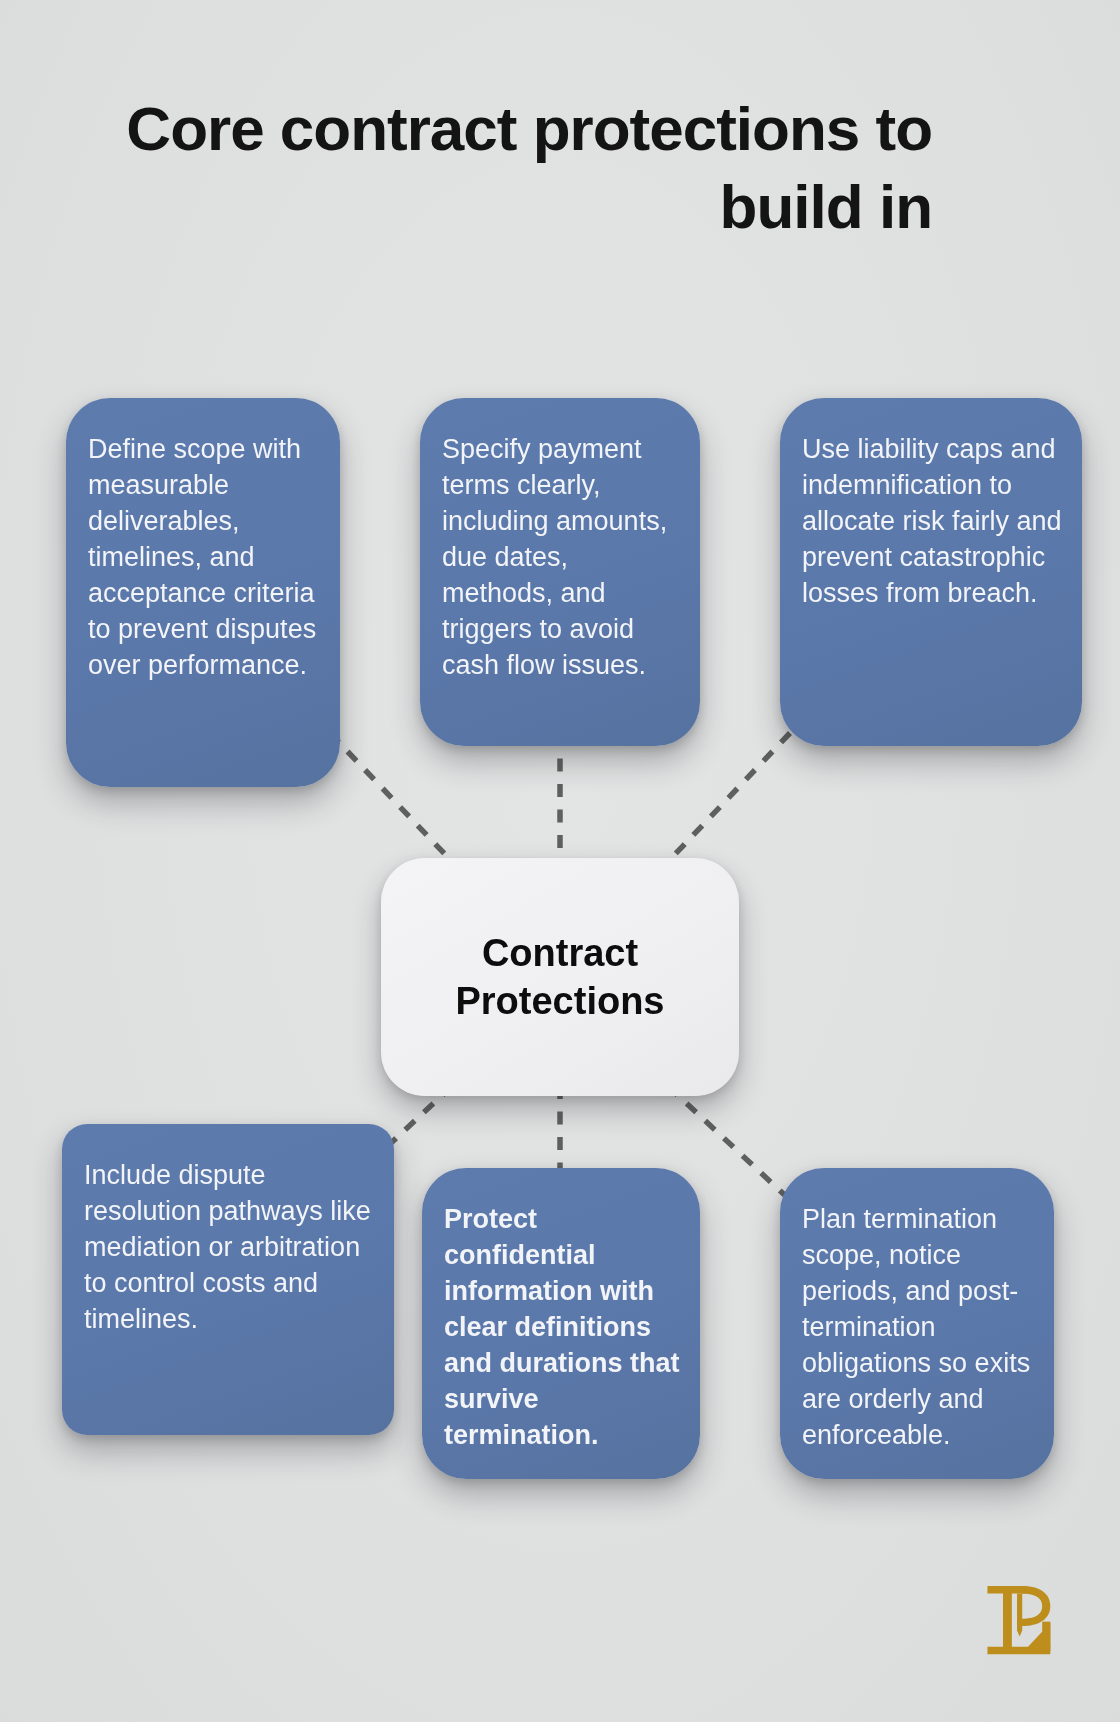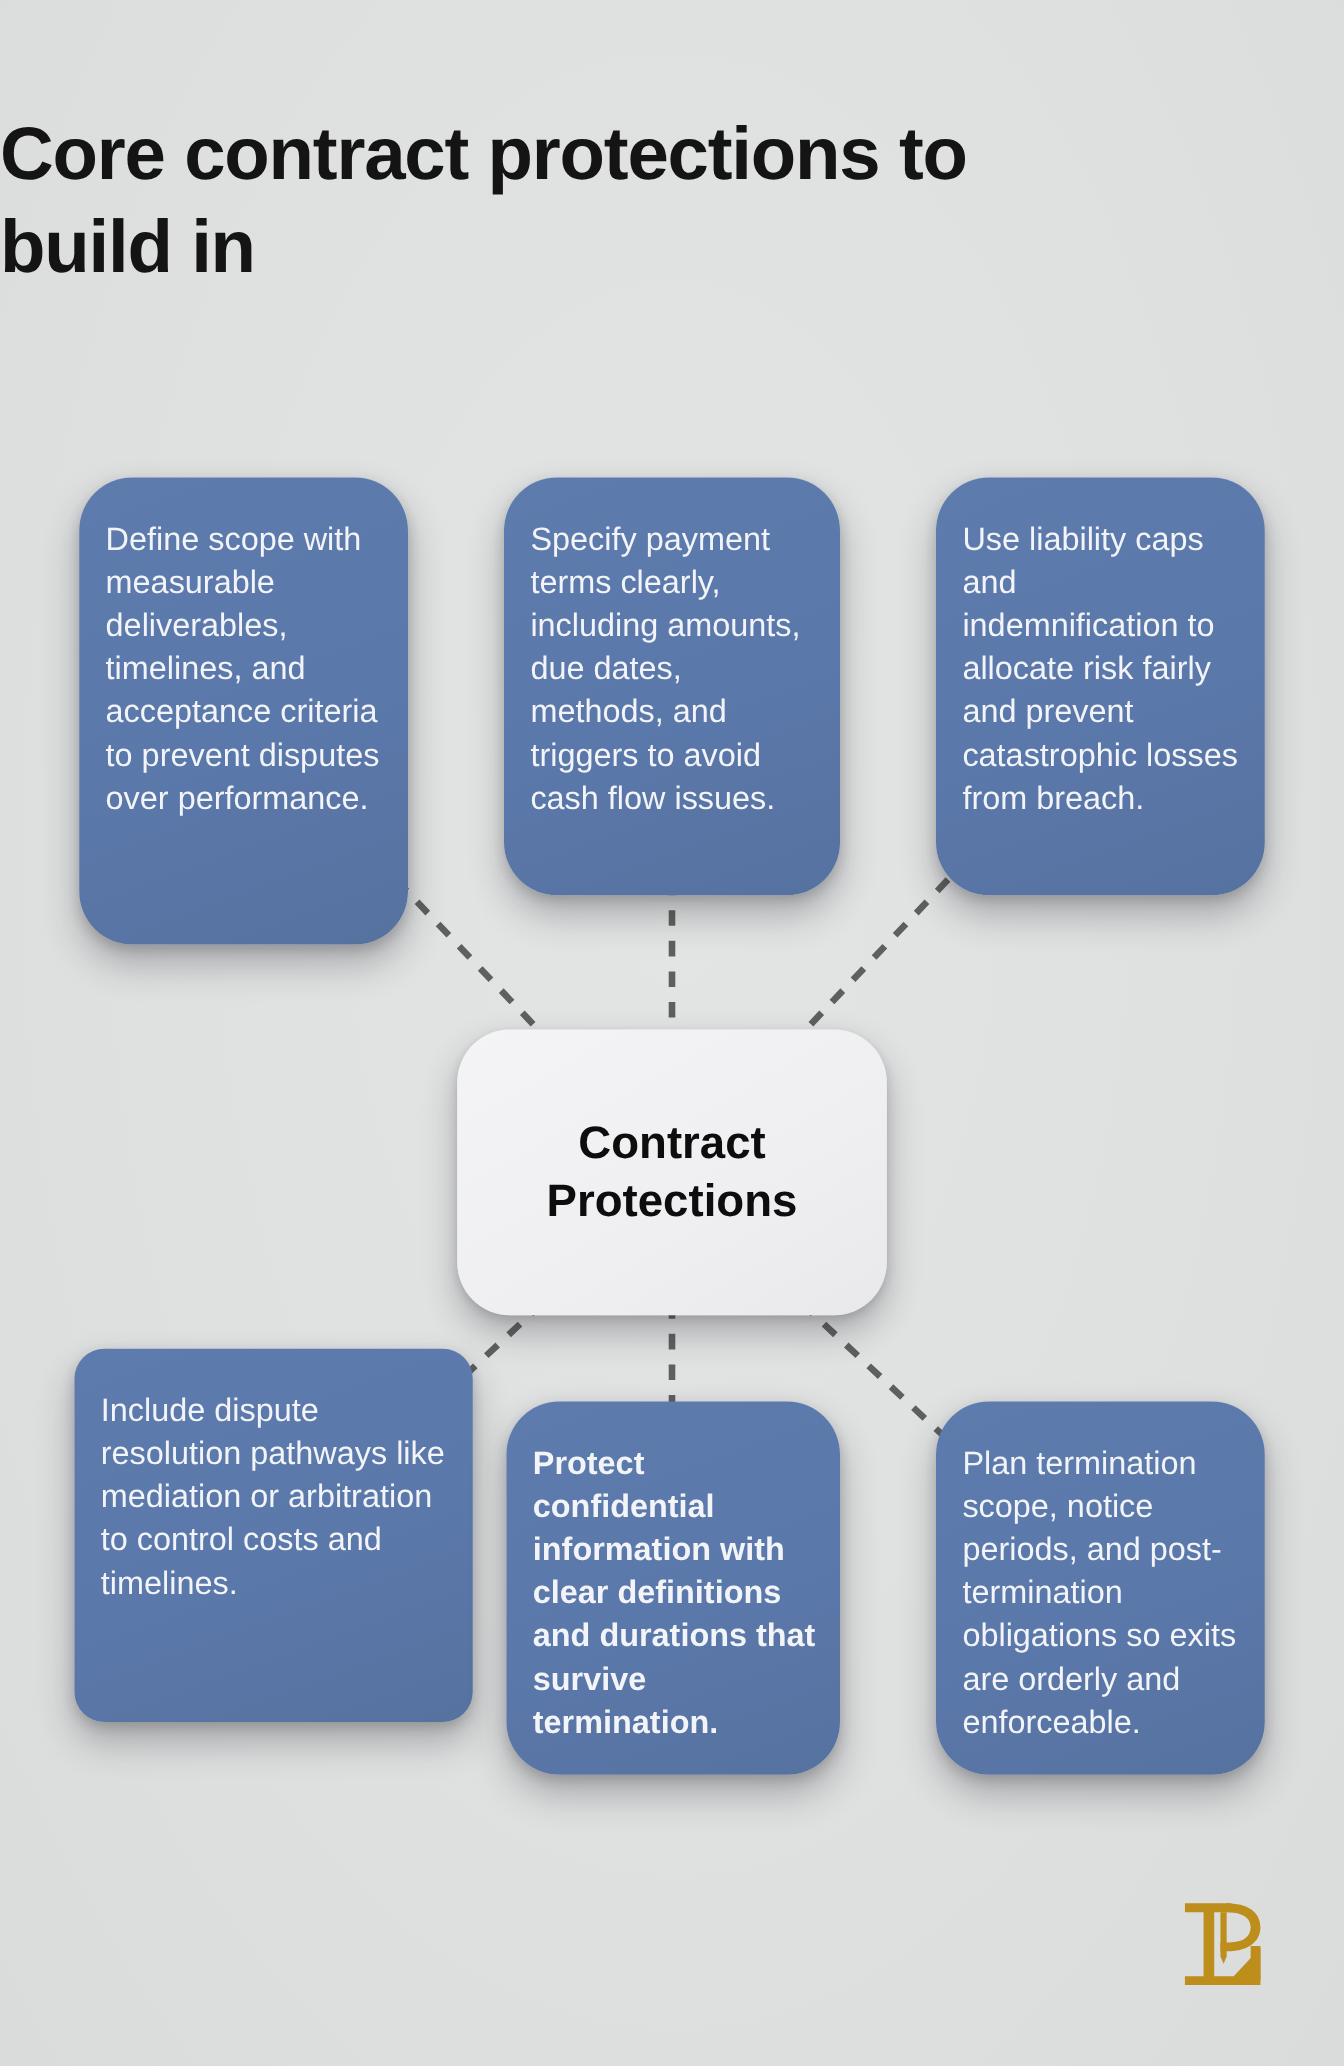--- a/index.html
+++ b/index.html
@@ -3,21 +3,21 @@
 <meta charset="utf-8">
 <style>
   html,body{margin:0;padding:0;}
   body{
     width:1120px;height:1722px;position:relative;overflow:hidden;
     background:radial-gradient(ellipse at 50% 42%, #e3e4e4 0%, #dfe0e0 55%, #dadbdb 100%);
     font-family:"Liberation Sans", "DejaVu Sans", sans-serif;
   }
   .title{
     position:absolute;left:0;top:90px;width:932px;
-    text-align:left;color:#141414;font-weight:800;
+    text-align:right;color:#141414;font-weight:800;
     font-size:62px;line-height:78px;letter-spacing:-1px;
   }
   .connectors{position:absolute;left:0;top:0;z-index:1;}
   .card{
     position:absolute;z-index:2;box-sizing:border-box;
     background:linear-gradient(160deg,#5e7bae 0%,#5b78ab 55%,#56729f 100%);
     border-radius:44px;
     box-shadow:0 16px 30px rgba(40,40,45,.30), 0 4px 10px rgba(40,40,45,.18);
     color:#f2f4f7;font-size:27px;line-height:36px;
     padding:33px 20px 8px 22px;text-align:left;
@@ -27,21 +27,21 @@
     left:381px;top:858px;width:358px;height:238px;
     background:linear-gradient(150deg,#f4f4f6 0%,#efeff2 60%,#e9e9ec 100%);
     border-radius:44px;
     box-shadow:0 14px 28px rgba(40,40,45,.30), 0 3px 8px rgba(40,40,45,.15);
     display:flex;align-items:center;justify-content:center;text-align:center;
     color:#0d0d0d;font-weight:800;font-size:38px;line-height:48px;
     padding:20px 40px;
   }
   .card-tl{left:66px; top:398px; width:274px; height:389px;}
   .card-tm{left:420px;top:398px; width:280px; height:348px;}
-  .card-tr{left:780px;top:398px; width:274px; height:348px;}
+  .card-tr{left:780px;top:398px; width:302px; height:348px;}
   .card-bl{left:62px; top:1124px;width:332px; height:311px;border-radius:25px;}
   .card-bm{left:422px;top:1168px;width:278px; height:311px;font-weight:bold;}
   .card-br{left:780px;top:1168px;width:274px; height:311px;}
   .logo{position:absolute;left:983px;top:1583px;width:74px;height:78px;z-index:2;}
   .logo svg{width:100%;height:100%;display:block;}
 </style>
 </head>
 <body>
 
 <svg class="connectors" width="1120" height="1722" viewBox="0 0 1120 1722">

